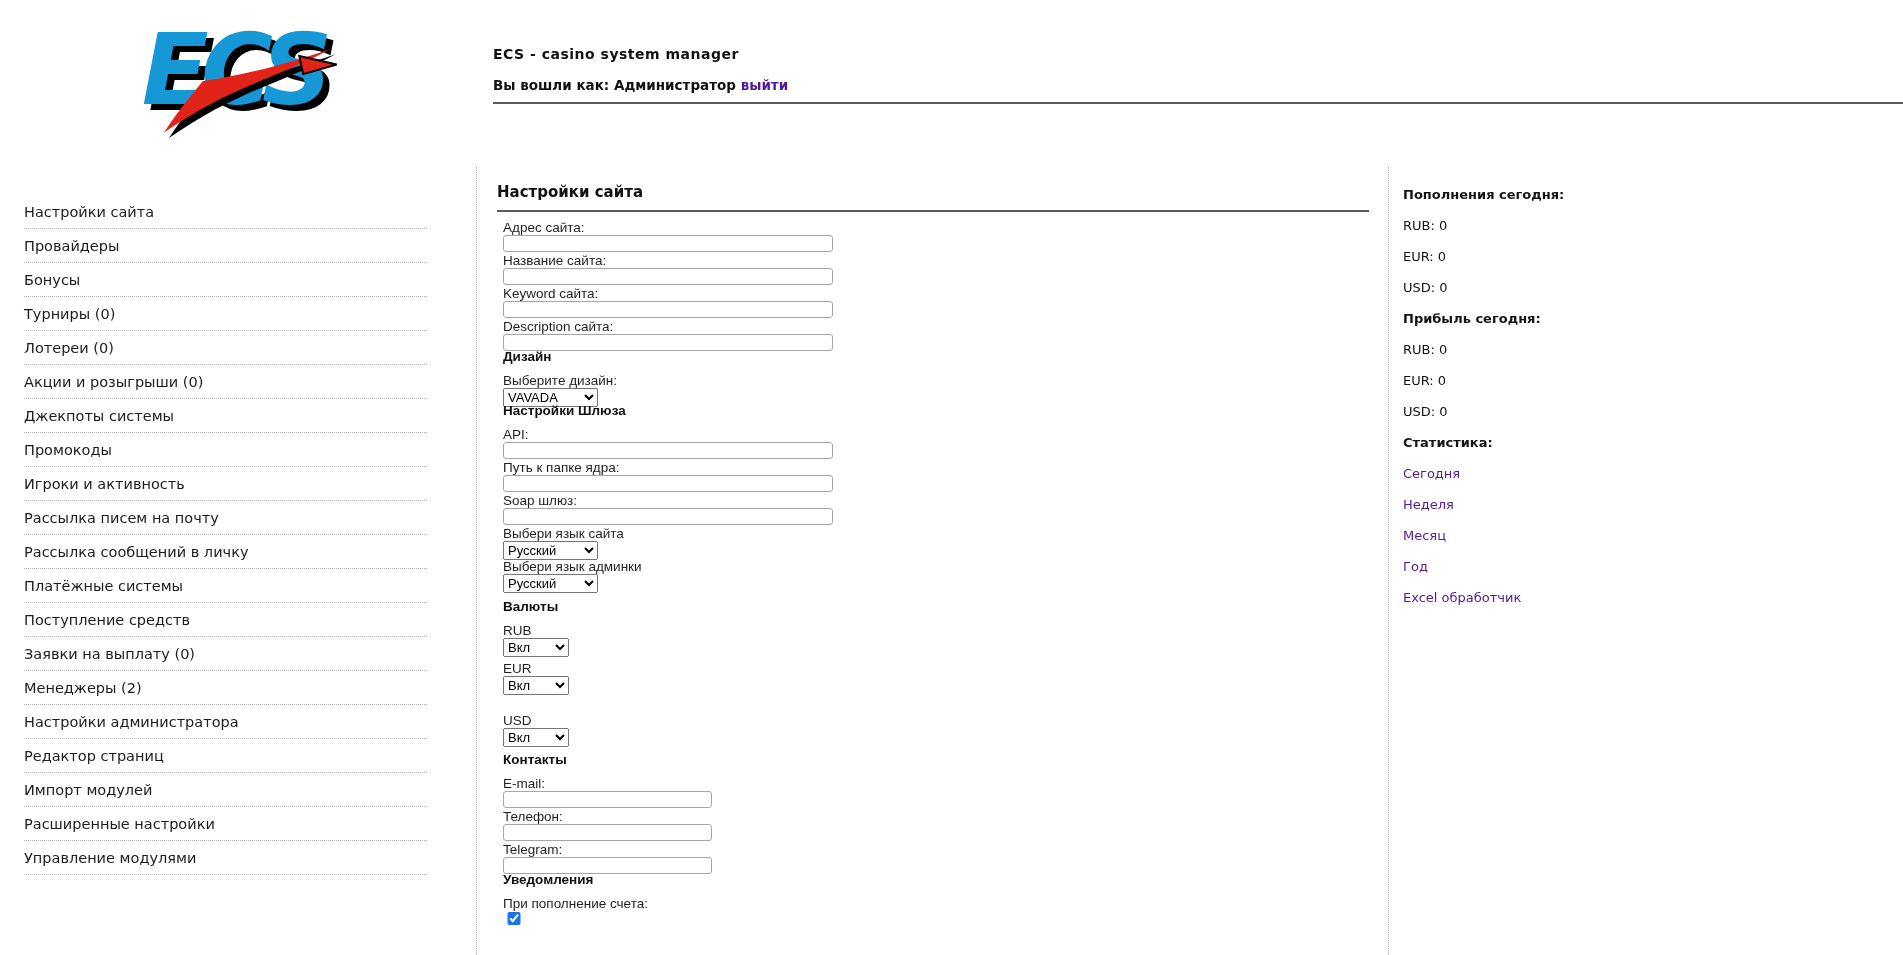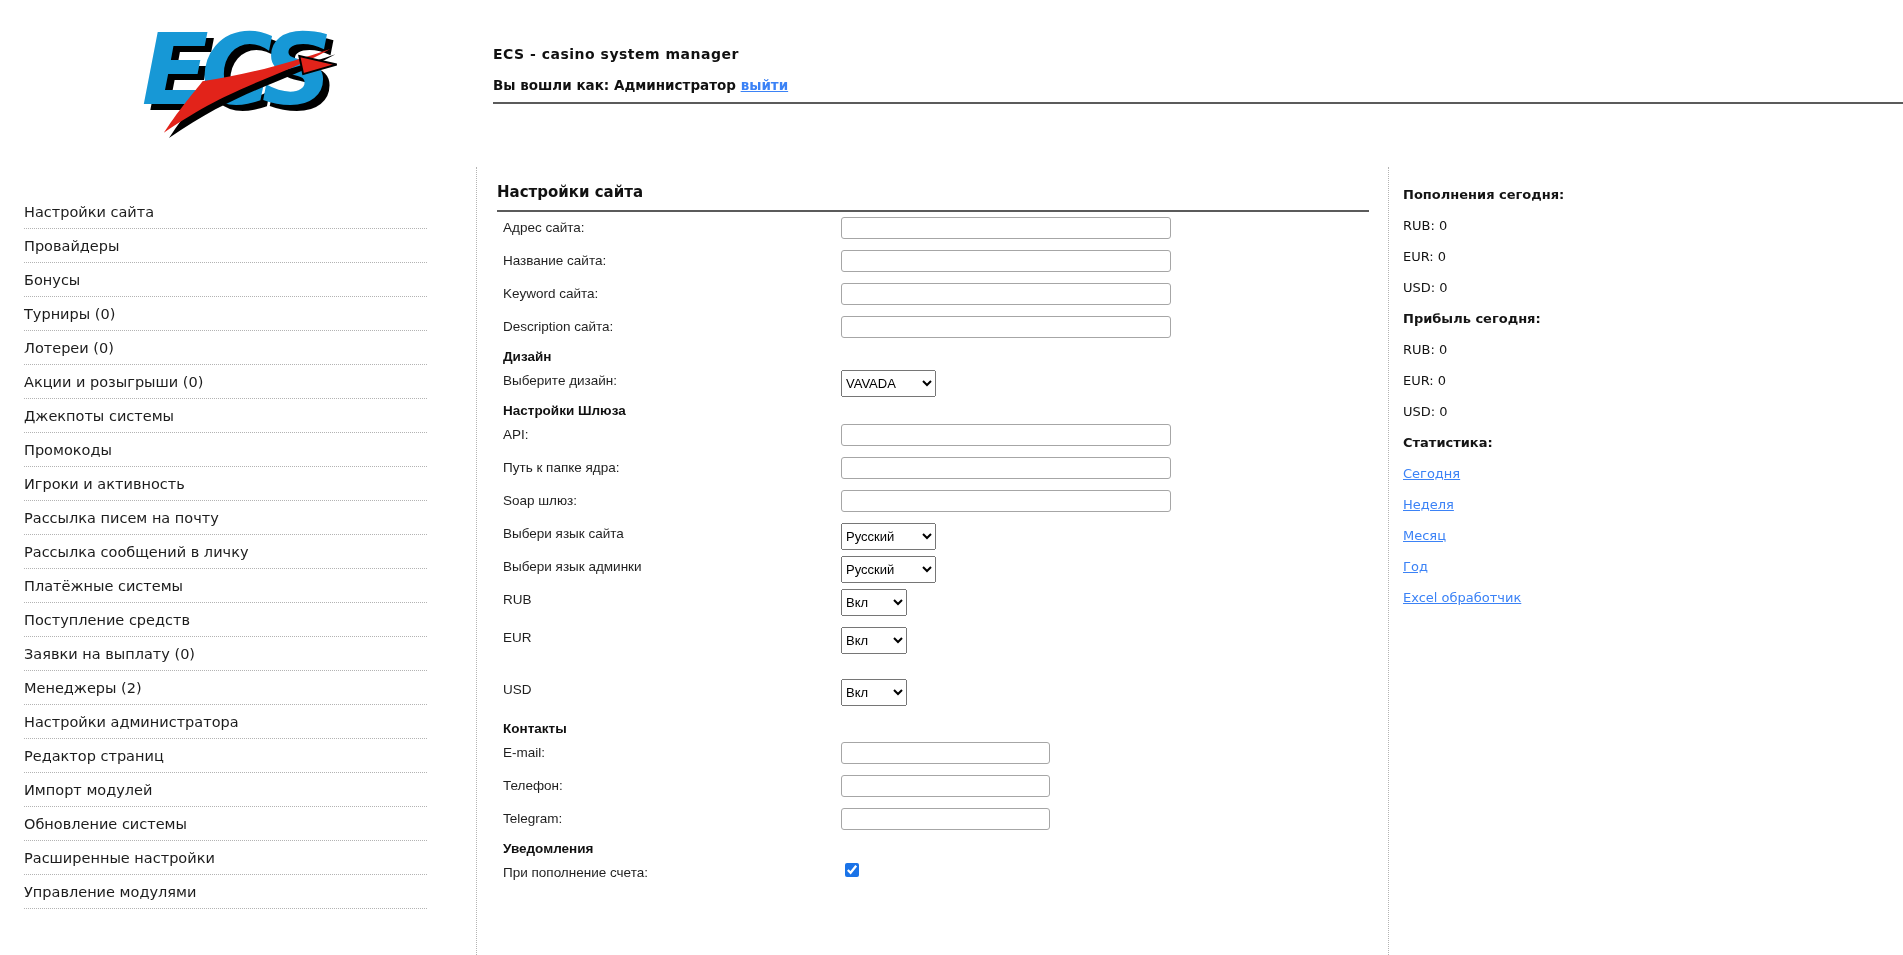--- a/index.html
+++ b/index.html
@@ -1,18 +1,18 @@
 <!DOCTYPE html>
 <html><head>
 <meta charset="utf-8">
 <style>
   html,body{margin:0;padding:0;}
   body{width:1903px;height:955px;overflow:hidden;background:#fff;
        font-family:"Liberation Sans",sans-serif;color:#111;}
-  a{cursor:pointer;text-decoration:underline;color:#3b82f6;}
+  a{cursor:pointer;color:#4c1d95;}
 
   
   header{position:relative;height:167px;}
   .logo{position:absolute;left:138px;top:12px;}
   .header-text{margin-left:493px;padding-top:42px;}
   .page-title{font-family:"DejaVu Sans",sans-serif;font-size:14px;font-weight:bold;
               letter-spacing:.5px;margin:0;line-height:24px;}
   .login-line{font-family:"DejaVu Sans",sans-serif;font-size:13.5px;font-weight:bold;margin-top:11px;}
   .header-rule{margin-top:9px;border-top:2px solid #5b5b5b;height:0;margin-right:0;}
 
@@ -22,21 +22,21 @@
   .side-list{margin-top:28px;}
   .side-item{margin-left:24px;width:403px;height:33px;display:flex;align-items:center;
              border-bottom:1px dotted #b3b3b3;font-family:"DejaVu Sans",sans-serif;
              font-size:14.5px;color:#1c1c1c;cursor:pointer;}
 
   .main{width:912px;box-sizing:border-box;padding:0 19px 0 20px;border-right:1px dotted #b3b3b3;}
   .main-title{font-family:"DejaVu Sans",sans-serif;font-weight:bold;font-size:15px;margin:16px 0 0;}
   .main-rule{border-top:2px solid #5b5b5b;margin-top:9px;height:0;}
   .sec-head{font-weight:bold;font-size:13.5px;line-height:16px;padding:5px 0 0 6px;}
   .mt6{margin-top:6px}.mt10{margin-top:10px}.mt2{margin-top:4px}
-  .form-row{height:28px;padding-top:5px;padding-left:6px;display:flex;align-items:flex-start;}
+  .form-row{height:28px;padding-top:5px;padding-left:6px;display:flex;align-items:flex-start;flex-direction:column;}
   .row-cur{height:33px;}
   .row-usd{margin-top:14px;}
   .row-mt4{margin-top:0;}
   .flabel{width:338px;font-size:13.5px;padding-top:3px;color:#1f1f1f;}
   .ftext{width:330px;height:22px;box-sizing:border-box;border:1px solid #a6a6a6;border-radius:3px;
          font:13px "Liberation Sans",sans-serif;padding:0 5px;background:#fff;}
   .ftext.short{width:209px;}
   .fselect{height:27px;font:13px "Liberation Sans",sans-serif;}
   .w95{width:95px}.w66{width:66px}
   .fcheck{width:14px;height:14px;margin:1px 0 0 4px;accent-color:#1a73e8;}
@@ -88,21 +88,20 @@
       <div class="side-item">Игроки и активность</div>
       <div class="side-item">Рассылка писем на почту</div>
       <div class="side-item">Рассылка сообщений в личку</div>
       <div class="side-item">Платёжные системы</div>
       <div class="side-item">Поступление средств</div>
       <div class="side-item">Заявки на выплату (0)</div>
       <div class="side-item">Менеджеры (2)</div>
       <div class="side-item">Настройки администратора</div>
       <div class="side-item">Редактор страниц</div>
       <div class="side-item">Импорт модулей</div>
-      <div class="side-item">Обновление системы</div>
       <div class="side-item">Расширенные настройки</div>
       <div class="side-item">Управление модулями</div>
     </div>
   </nav>
 
   <main class="main">
     <h2 class="main-title">Настройки сайта</h2>
     <div class="main-rule"></div>
 
     <div class="form-row">
@@ -150,20 +149,21 @@
         <option>Русский</option>
       </select>
     </div>
     <div class="form-row">
       <label class="flabel">Выбери язык админки</label>
       <select class="fselect w95">
         <option>Русский</option>
       </select>
     </div>
 
+    <div class="sec-head mt10">Валюты</div>
     <div class="form-row row-cur">
       <label class="flabel">RUB</label>
       <select class="fselect w66">
         <option>Вкл</option>
       </select>
     </div>
     <div class="form-row row-cur">
       <label class="flabel">EUR</label>
       <select class="fselect w66">
         <option>Вкл</option>

